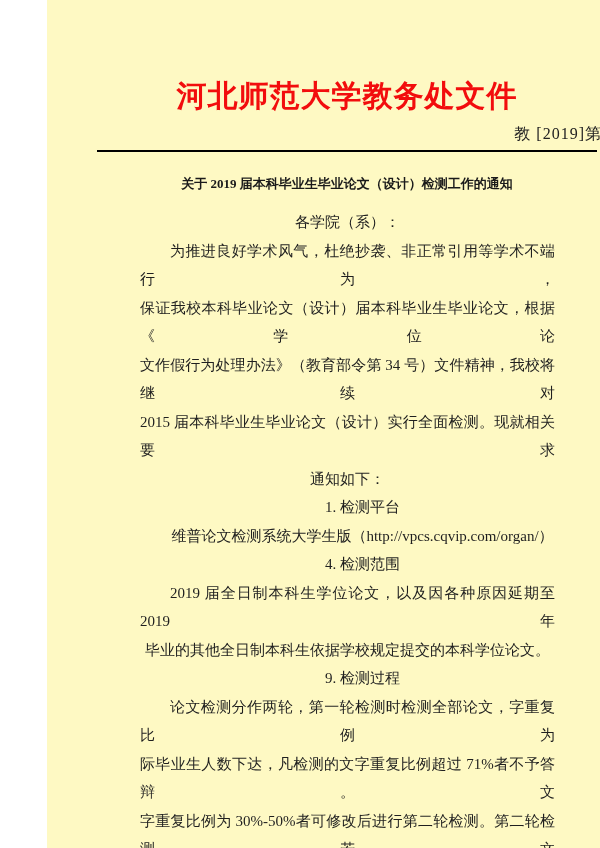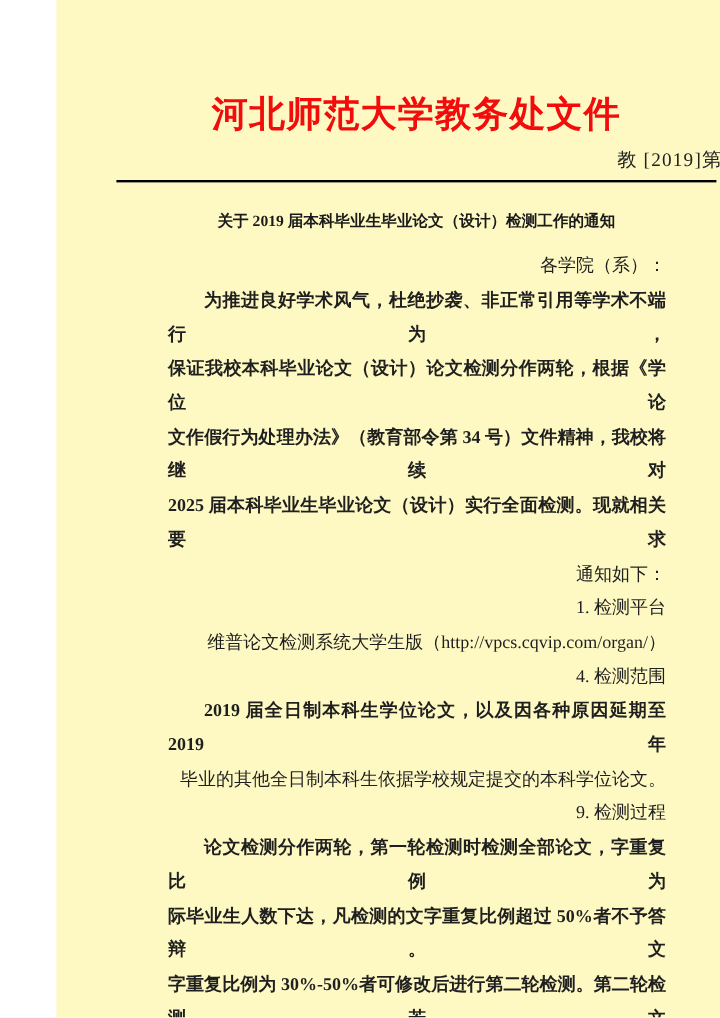--- a/index.html
+++ b/index.html
@@ -52,47 +52,47 @@
     white-space: nowrap;
     color: #1a1a1a;
   }
   .doc-body {
     width: 415px;
     margin: 12px 92px 0 93px;
     font-size: 15px;
     line-height: 28.5px;
     color: #1f1f1f;
   }
-  .line { text-align: right; }
+  .line { text-align: center; }
   .line.indent { text-indent: 2em; }
   .line.bold { font-weight: normal; }
-  .line.fill { text-align: justify; text-align-last: justify; font-weight: bold; }
+  .line.fill { text-align: justify; text-align-last: justify; }
 </style>
 </head>
 <body style="--red: #f20d0d; --divider: #000000;">
 
 <div class="page">
   <div class="letterhead">河北师范大学教务处文件</div>
 
   <div class="docnum">教 [2019]第 24 号</div>
 
   <div class="divider"></div>
 
   <div class="subject">关于 2019 届本科毕业生毕业论文（设计）检测工作的通知</div>
 
   <div class="doc-body">
       <div class="line">各学院（系）：</div>
       <div class="line indent fill">为推进良好学术风气，杜绝抄袭、非正常引用等学术不端行为，</div>
-      <div class="line fill">保证我校本科毕业论文（设计）论文检测分作两轮，根据《学位论</div>
+      <div class="line fill">保证我校本科毕业论文（设计）届本科毕业生毕业论文，根据《学位论</div>
       <div class="line fill">文作假行为处理办法》（教育部令第 34 号）文件精神，我校将继续对</div>
-      <div class="line fill">2025 届本科毕业生毕业论文（设计）实行全面检测。现就相关要求</div>
+      <div class="line fill">2015 届本科毕业生毕业论文（设计）实行全面检测。现就相关要求</div>
       <div class="line">通知如下：</div>
       <div class="line bold indent">1. 检测平台</div>
       <div class="line indent">维普论文检测系统大学生版（http://vpcs.cqvip.com/organ/）</div>
       <div class="line bold indent">4. 检测范围</div>
       <div class="line indent fill">2019 届全日制本科生学位论文，以及因各种原因延期至 2019 年</div>
       <div class="line">毕业的其他全日制本科生依据学校规定提交的本科学位论文。</div>
       <div class="line bold indent">9. 检测过程</div>
       <div class="line indent fill">论文检测分作两轮，第一轮检测时检测全部论文，字重复比例为</div>
-      <div class="line fill">际毕业生人数下达，凡检测的文字重复比例超过 50%者不予答辩。文</div>
+      <div class="line fill">际毕业生人数下达，凡检测的文字重复比例超过 71%者不予答辩。文</div>
       <div class="line fill">字重复比例为 30%-50%者可修改后进行第二轮检测。第二轮检测若文</div>
     </div>
 </div>
 
 </body></html>

